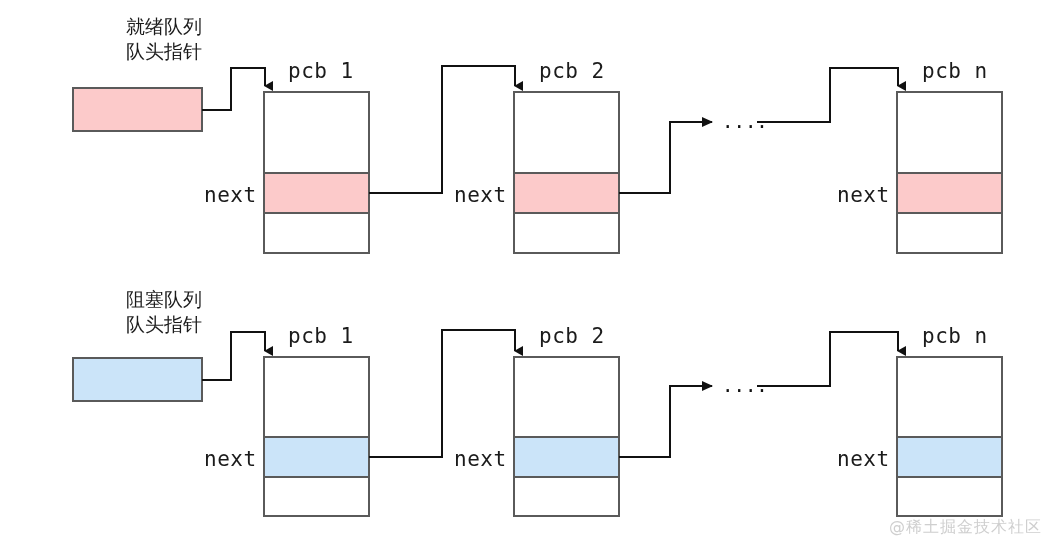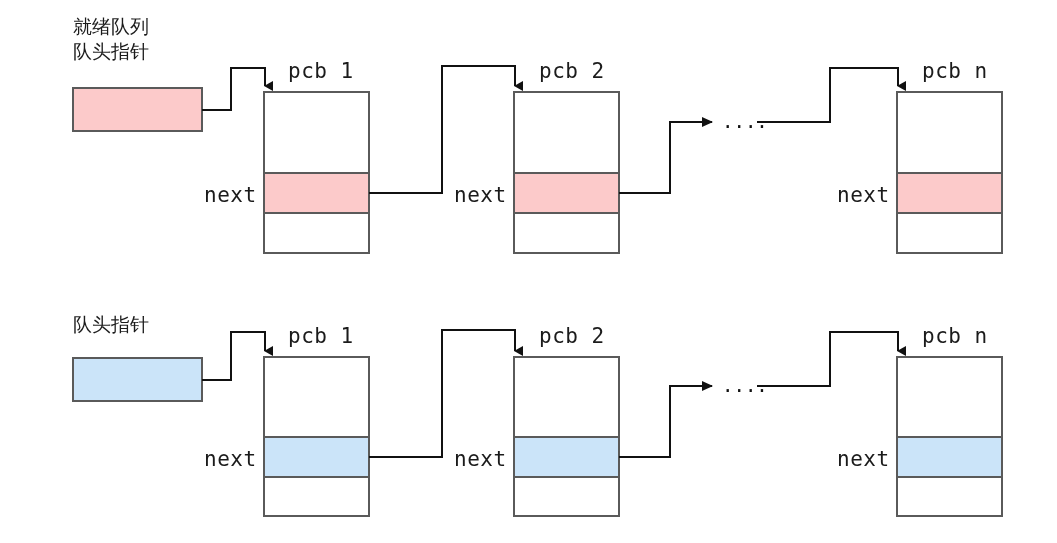--- a/index.html
+++ b/index.html
@@ -31,21 +31,21 @@
     font-family: "DejaVu Sans Mono", monospace;
     font-size: 21px;
     letter-spacing: 0.5px;
   }
   .cjk {
     position: absolute;
     white-space: pre;
     color: #1b1b1b;
     font-family: "DejaVu Sans", sans-serif;
     font-size: 19px;
-    text-align: left;
+    text-align: right;
     line-height: 25px;
   }
   .dots {
     position: absolute;
     font-family: "DejaVu Sans Mono", monospace;
     font-size: 19px;
     color: #111111;
     letter-spacing: 0px;
     white-space: pre;
   }
@@ -119,27 +119,29 @@
   <div class="lbl" style="left:204px; top:183px;">next</div>
 
   <div class="lbl" style="left:539px; top:59px;">pcb 2</div>
   <div class="lbl" style="left:454px; top:183px;">next</div>
 
   <div class="dots" style="left:722px; top:110px;">....</div>
 
   <div class="lbl" style="left:922px; top:59px;">pcb n</div>
   <div class="lbl" style="left:837px; top:183px;">next</div>
 
+  <div class="cjk" style="left:73px; top:287px; width:129px;">阻塞队列</div>
   <div class="cjk" style="left:73px; top:312px; width:129px;">队头指针</div>
 
   <div class="lbl" style="left:288px; top:324px;">pcb 1</div>
   <div class="lbl" style="left:204px; top:447px;">next</div>
 
   <div class="lbl" style="left:539px; top:324px;">pcb 2</div>
   <div class="lbl" style="left:454px; top:447px;">next</div>
 
   <div class="dots" style="left:722px; top:374px;">....</div>
 
   <div class="lbl" style="left:922px; top:324px;">pcb n</div>
   <div class="lbl" style="left:837px; top:447px;">next</div>
 
+  <div class="watermark" style="left:889px; top:517px;">@稀土掘金技术社区</div>
 
 </div>
 
 </body></html>

